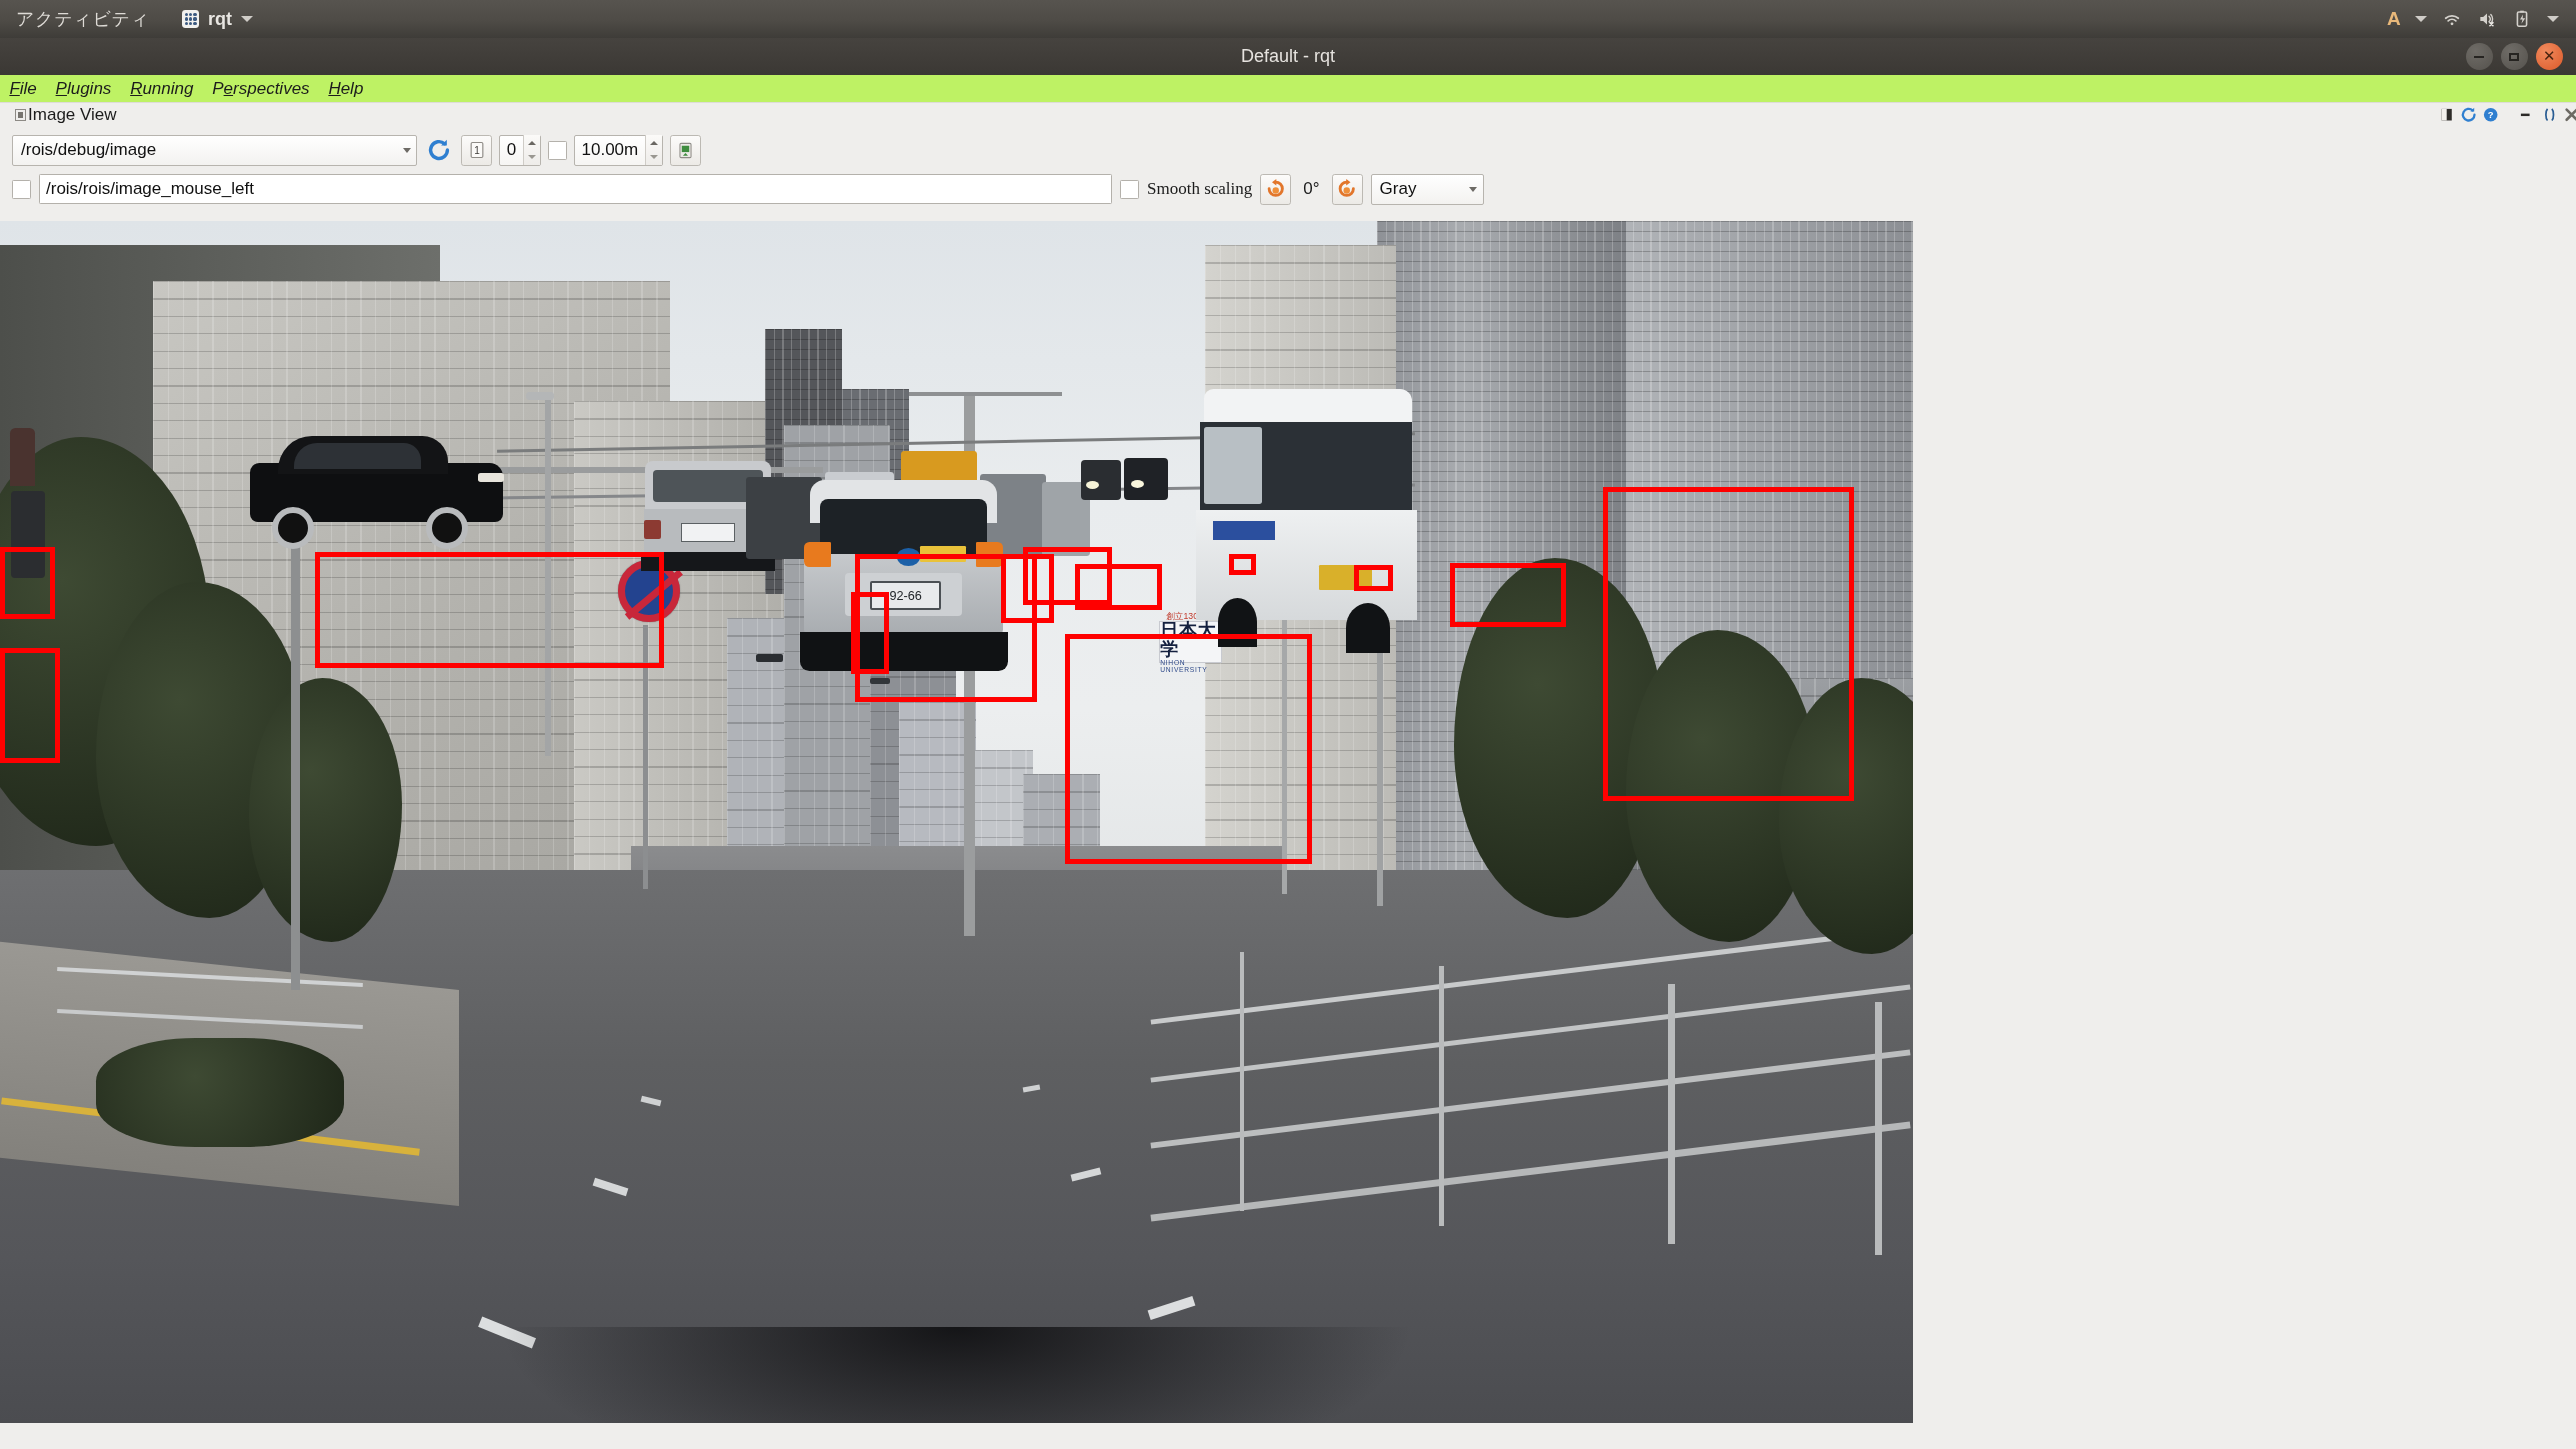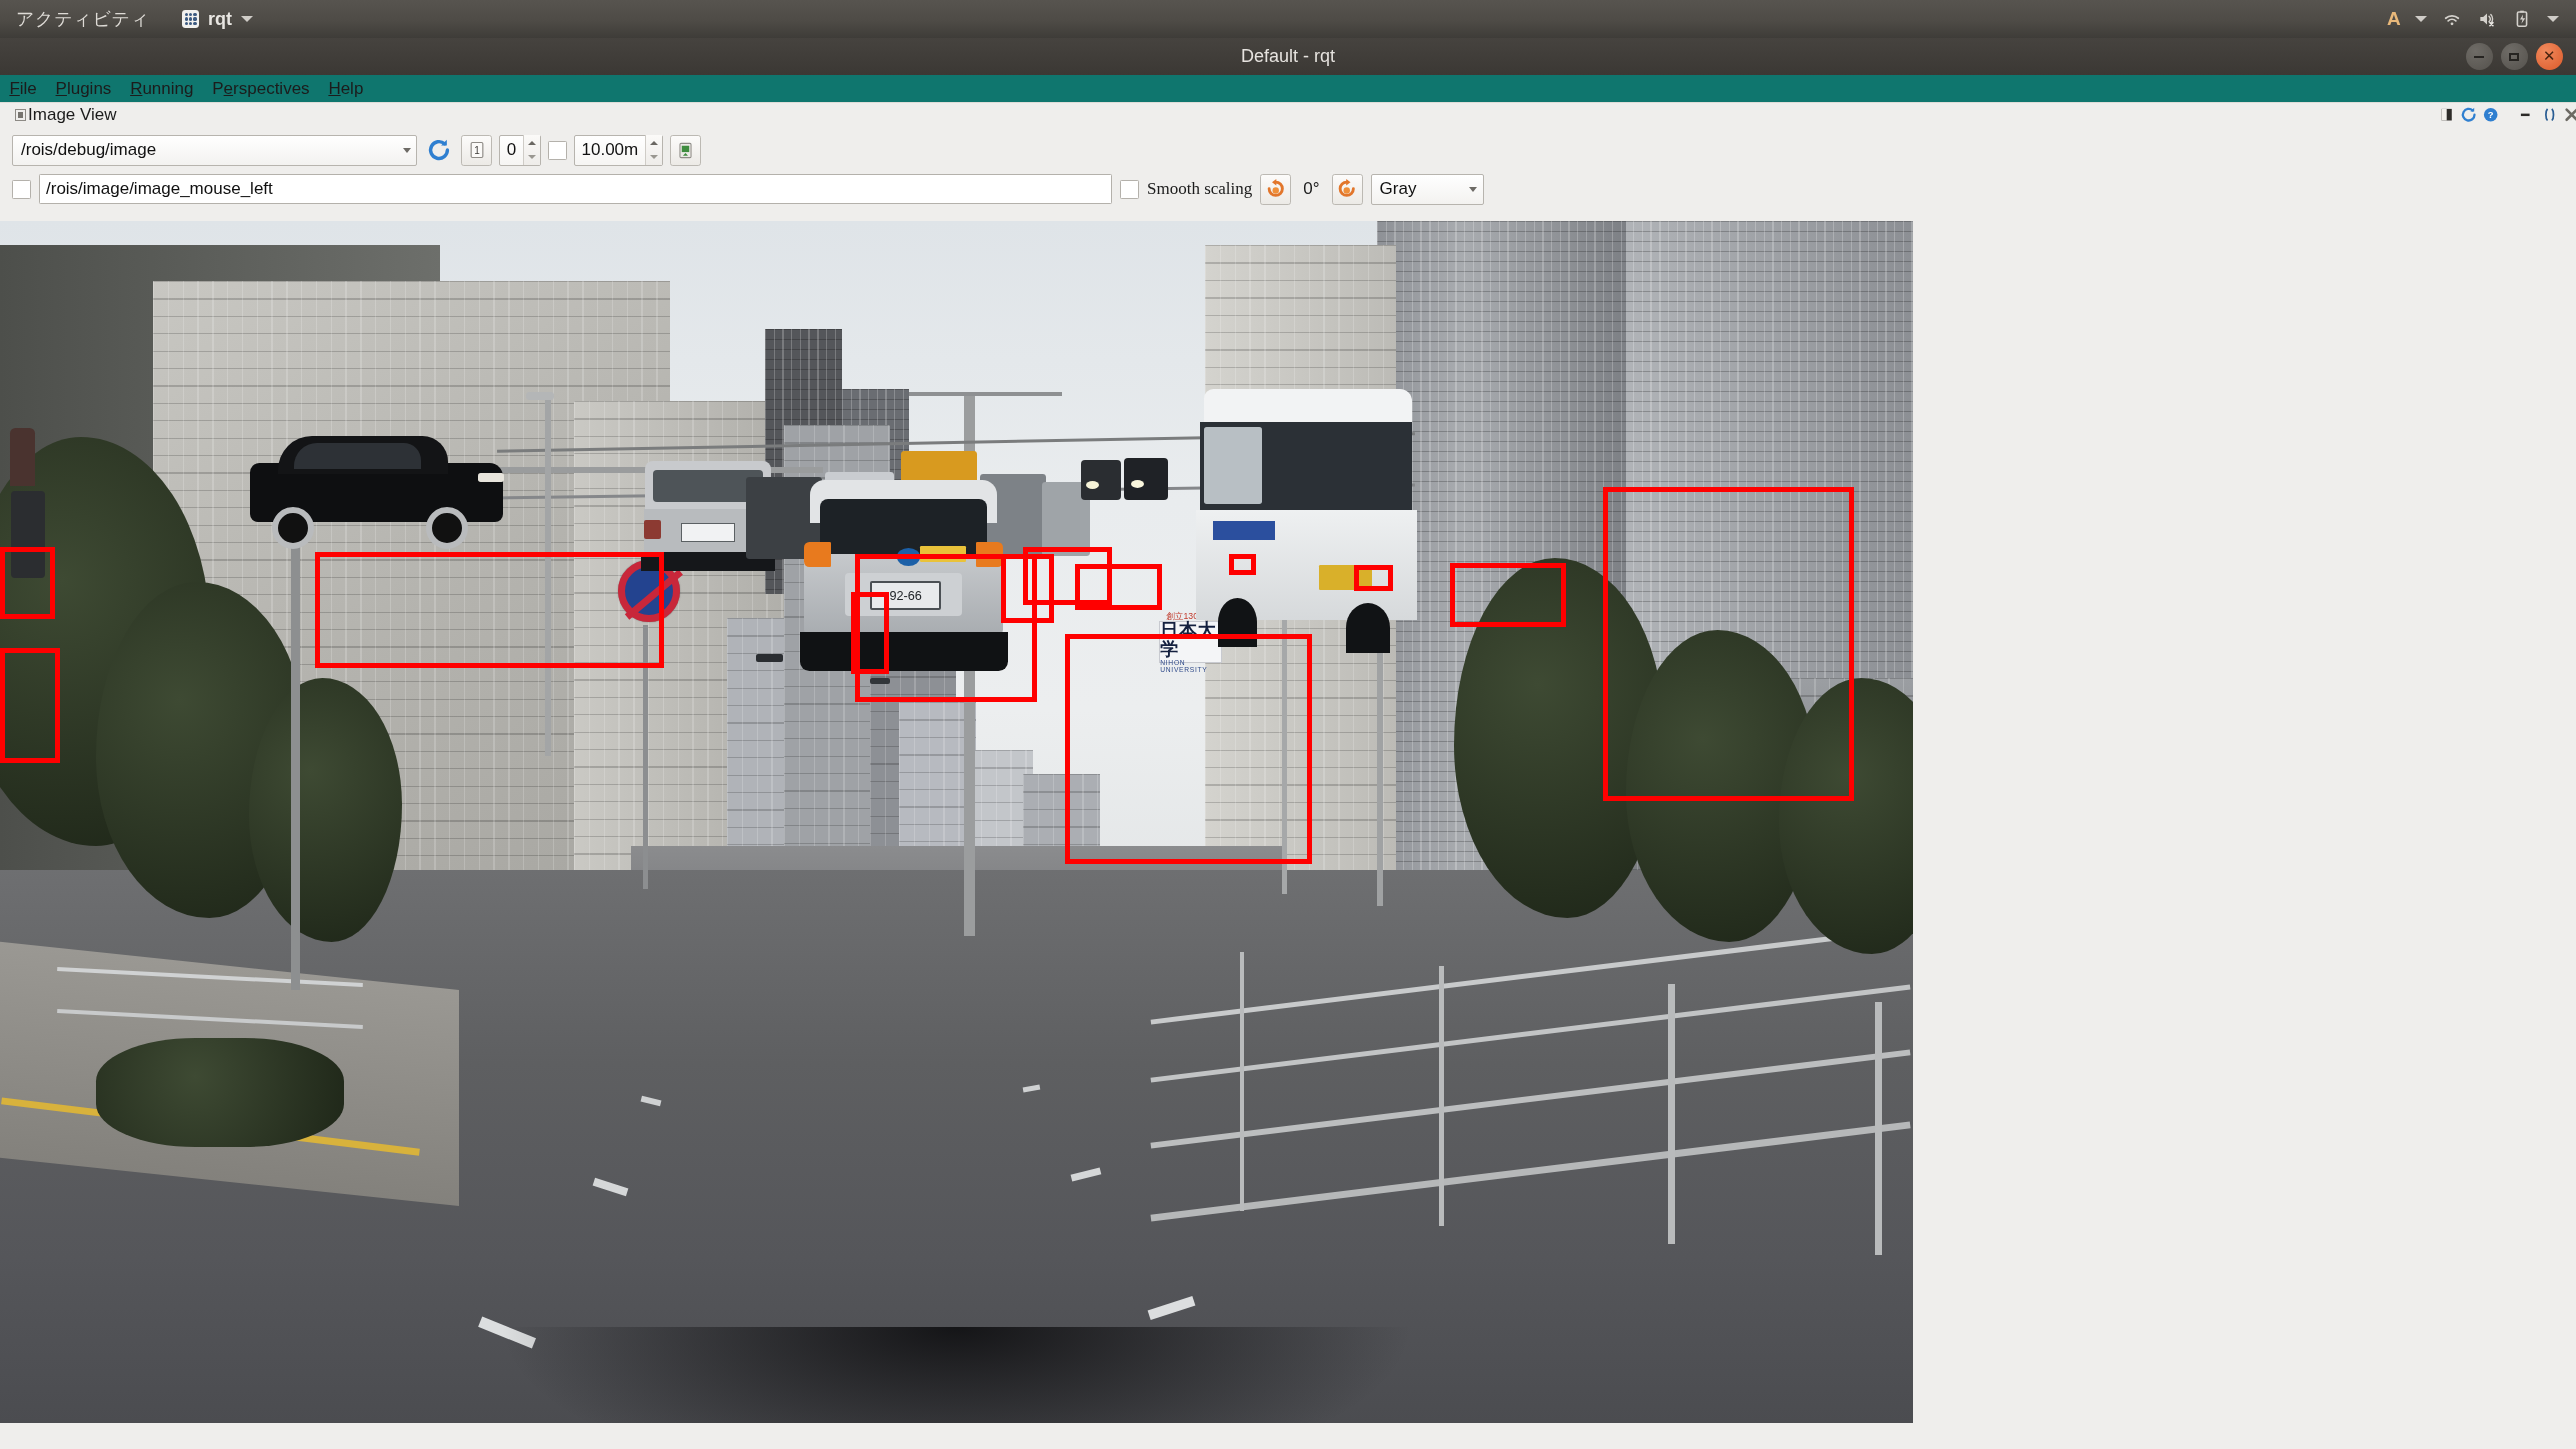--- a/index.html
+++ b/index.html
@@ -58,22 +58,23 @@
     display: flex; align-items: center; justify-content: center;
     color: #2b2926; font-size: 14.8px; line-height: 1;
   }
   .win-btn.close { background: radial-gradient(circle at 35% 30%, #f08a5d, #dc5a2a); color: #4a2410; }
   .win-btn .bar { width: 10.7px; height: 2px; background: #262421; display:block; }
   .win-btn .sq { width: 10.7px; height: 8px; border: 2px solid #262421; display:block; }
 
   
   .menubar {
     position: absolute; left: 0; top: 75px; width: 2576px; height: 28px;
-    background: #0f766e; display: flex; align-items: center;
+    background: #bef264; display: flex; align-items: center;
     border-bottom: 0.7px solid #dedcd8;
+    font-style: italic;
   }
   .menu-item {
     font-size: 17px; color: #1c1c1c; padding: 0 9.4px; line-height: 28px;
   }
   .menu-item u { text-decoration: underline; }
 
   
   .panel-head {
     position: absolute; left: 12px; top: 103px; width: 2576px; height: 24px;
     display: flex; align-items: center;
@@ -378,21 +379,21 @@
       <rect x="5" y="3" width="14" height="18" rx="1.4" fill="#eceae6" stroke="#8e8b86" stroke-width="1.3"></rect>
       <rect x="7.3" y="6" width="9.4" height="8" fill="#3f8c3f"></rect>
       <path d="M12 15.2l3.2 3.4H8.8z" fill="#3f8c3f"></path>
     </svg>
   </div>
 </div>
 
 <div class="toolbar2">
   <div class="chk"></div>
   <div class="text-field">
-    <span>/rois/image/image_mouse_left</span>
+    <span>/rois/rois/image_mouse_left</span>
   </div>
   <div class="chk"></div>
   <span class="lbl">Smooth scaling</span>
 
   <div class="tbtn">
     <svg width="21.5" height="21.5" viewBox="0 0 24 24">
       <path d="M4.6 12a7.4 7.4 0 107.4-7.4" stroke="#e2762b" stroke-width="3.2" fill="none" stroke-linecap="round"></path>
       <path d="M12.6 1.2l-4.8 3.6 4.8 3.6z" fill="#e2762b"></path>
       <circle cx="12" cy="14" r="3.6" fill="#ef8f3a"></circle>
     </svg>

